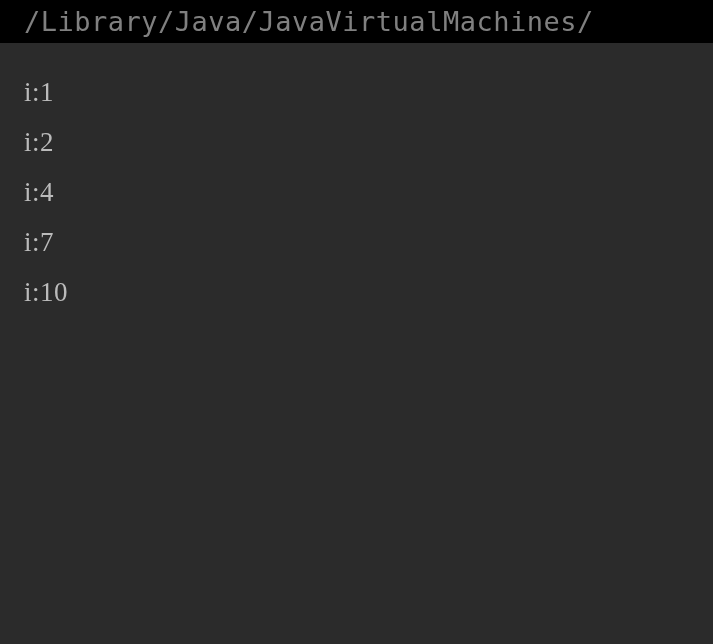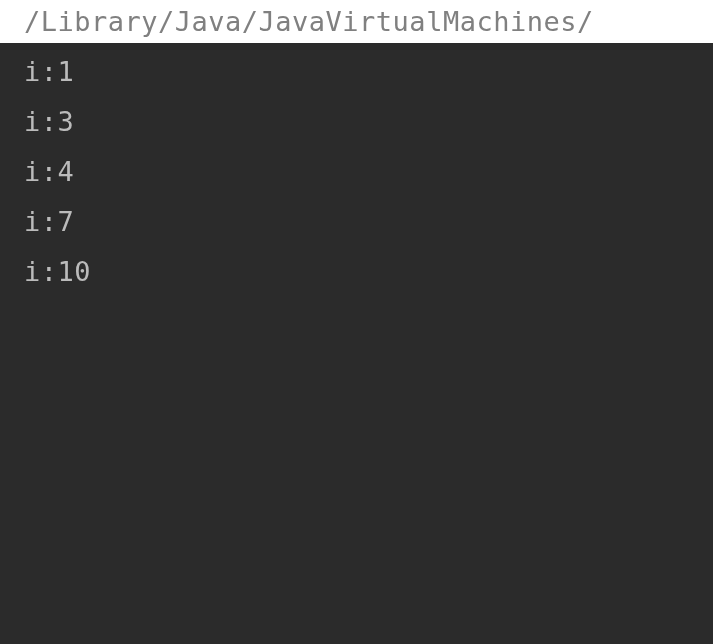--- a/index.html
+++ b/index.html
@@ -15,30 +15,31 @@
       font-size: 26px;
       color: #bbbbbb;
       overflow: hidden;
     }
     .console-container {
       width: 100%;
       height: 100%;
       padding: 0;
     }
     .command-line {
-      background-color: #ffffff;
+      background-color: #000000;
       color: #808080;
       padding: 6px 0 6px 24px;
       font-size: 27px;
       letter-spacing: 0.5px;
       white-space: nowrap;
       overflow: hidden;
     }
     .output-lines {
-      padding: 4px 0 0 24px;
+      padding: 25px 0 0 24px;
+      font-family: Liberation Serif, serif;
     }
     .output-line {
       color: #bbbbbb;
       line-height: 1.85;
       font-size: 27px;
       letter-spacing: 0.5px;
     }
     .blank-line {
       height: 48px;
     }
@@ -50,19 +51,19 @@
       white-space: nowrap;
     }
   </style>
 </head>
 <body>
 
 <div class="console-container">
   <div class="command-line">/Library/Java/JavaVirtualMachines/</div>
   <div class="output-lines">
     <div class="output-line">i:1</div>
-    <div class="output-line">i:3</div>
+    <div class="output-line">i:2</div>
     <div class="output-line">i:4</div>
     <div class="output-line">i:7</div>
     <div class="output-line">i:10</div>
   </div>
   <div class="blank-line"></div>
 </div>
 
 </body></html>

